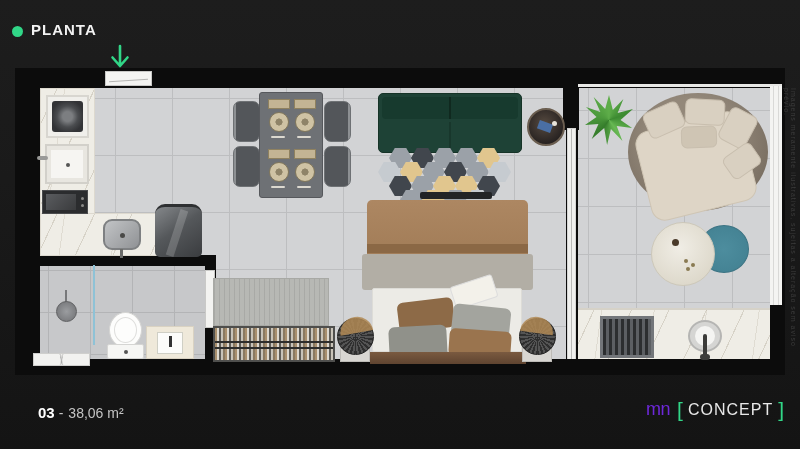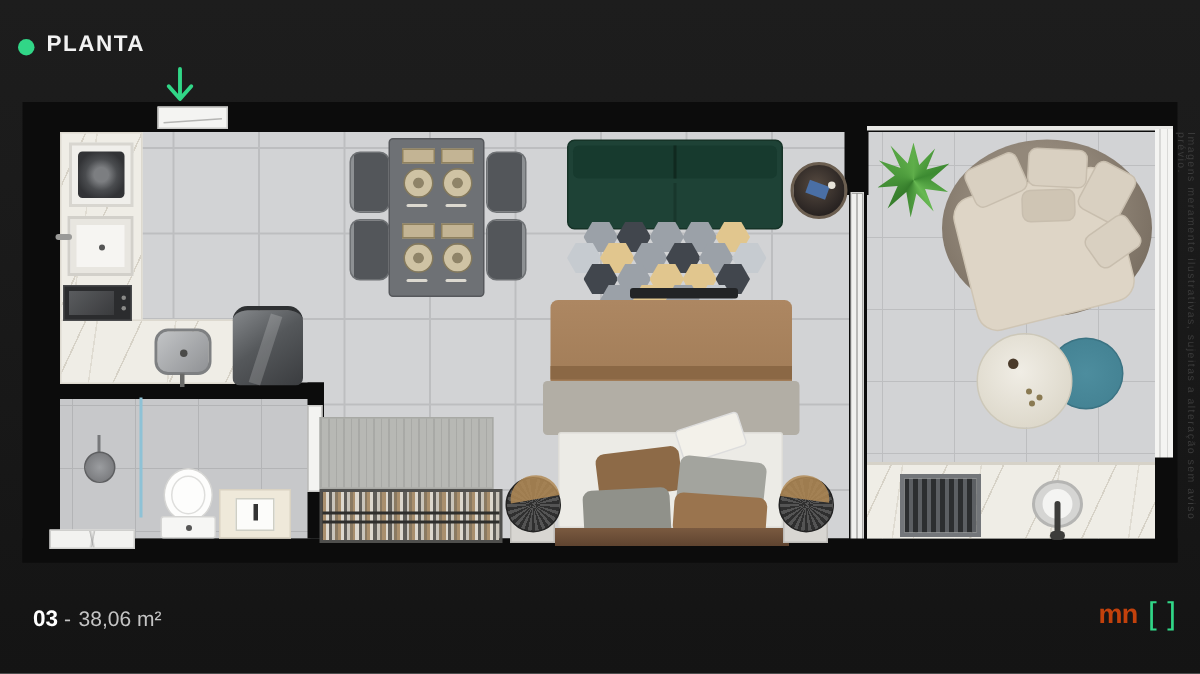--- a/index.html
+++ b/index.html
@@ -154,25 +154,25 @@
   .bbq-counter{left:563px;top:240px;width:192px;height:51px;border-top:2px solid #d6d2c8;}
   .grill{left:585px;top:248px;width:54px;height:42px;border:3px solid #73767a;
     background:repeating-linear-gradient(90deg,#2c2e30 0 3px,#5c5f63 3px 6px);}
   .bbq-sink{left:673px;top:252px;width:34px;height:32px;border-radius:50%;background:#d5d5d3;border:2px solid #b5b5b3;}
   .bbq-sink-in{left:5px;top:4px;right:5px;bottom:4px;border-radius:50%;background:#f4f4f2;}
   .bbq-faucet{left:688px;top:266px;width:4px;height:22px;background:#3c3c3a;border-radius:2px;}
   .bbq-knob{left:685px;top:286px;width:10px;height:6px;background:#3c3c3a;border-radius:3px;}
 
   
   .apt-label{left:22px;top:386px;font-size:14px;letter-spacing:1.5px;color:#d9d9d9;}
-  .apt-line{left:22px;top:404px;font-size:14px;color:var(--text-secondary);}
+  .apt-line{left:38px;top:404px;font-size:14px;color:var(--text-secondary);}
   .apt-line b{color:#ffffff;font-size:15px;}
   .apt-sep{margin:0 5px 0 4px;}
   .brand{right:16px;top:399px;display:flex;align-items:center;gap:7px;}
-  .brand-mn{font-size:18px;font-weight:bold;letter-spacing:-0.5px;color:#c2410c;}
+  .brand-mn{font-size:18px;font-weight:normal;letter-spacing:-0.5px;color:#6d28d9;}
   .bracket{font-size:21px;font-weight:300;color:var(--accent);line-height:1;}
   .brand-name{font-size:16px;letter-spacing:1px;color:#e8e8e8;font-weight:400;margin:0 -2px;}
   .watermark{right:3px;top:88px;height:285px;writing-mode:vertical-rl;font-size:7px;letter-spacing:1px;color:#3b3b3b;overflow:hidden;}
 </style>
 </head>
 <body>
 
 <div id="screen">
 
   <span class="abs hdr-dot"></span>
@@ -344,17 +344,18 @@
     <div class="abs bbq-knob"></div>
   </div>
 
   <div class="abs apt-line">
     <b>03</b><span class="apt-sep">-</span><span>38,06 m²</span>
   </div>
 
   <div class="abs brand">
     <span class="brand-mn">mn</span>
     <span class="bracket">[</span>
+    <span class="brand-name">CONCEPT</span>
     <span class="bracket">]</span>
   </div>
 
   <div class="abs watermark">Imagens meramente ilustrativas, sujeitas a alteração sem aviso prévio.</div>
 </div>
 
 </body></html>

